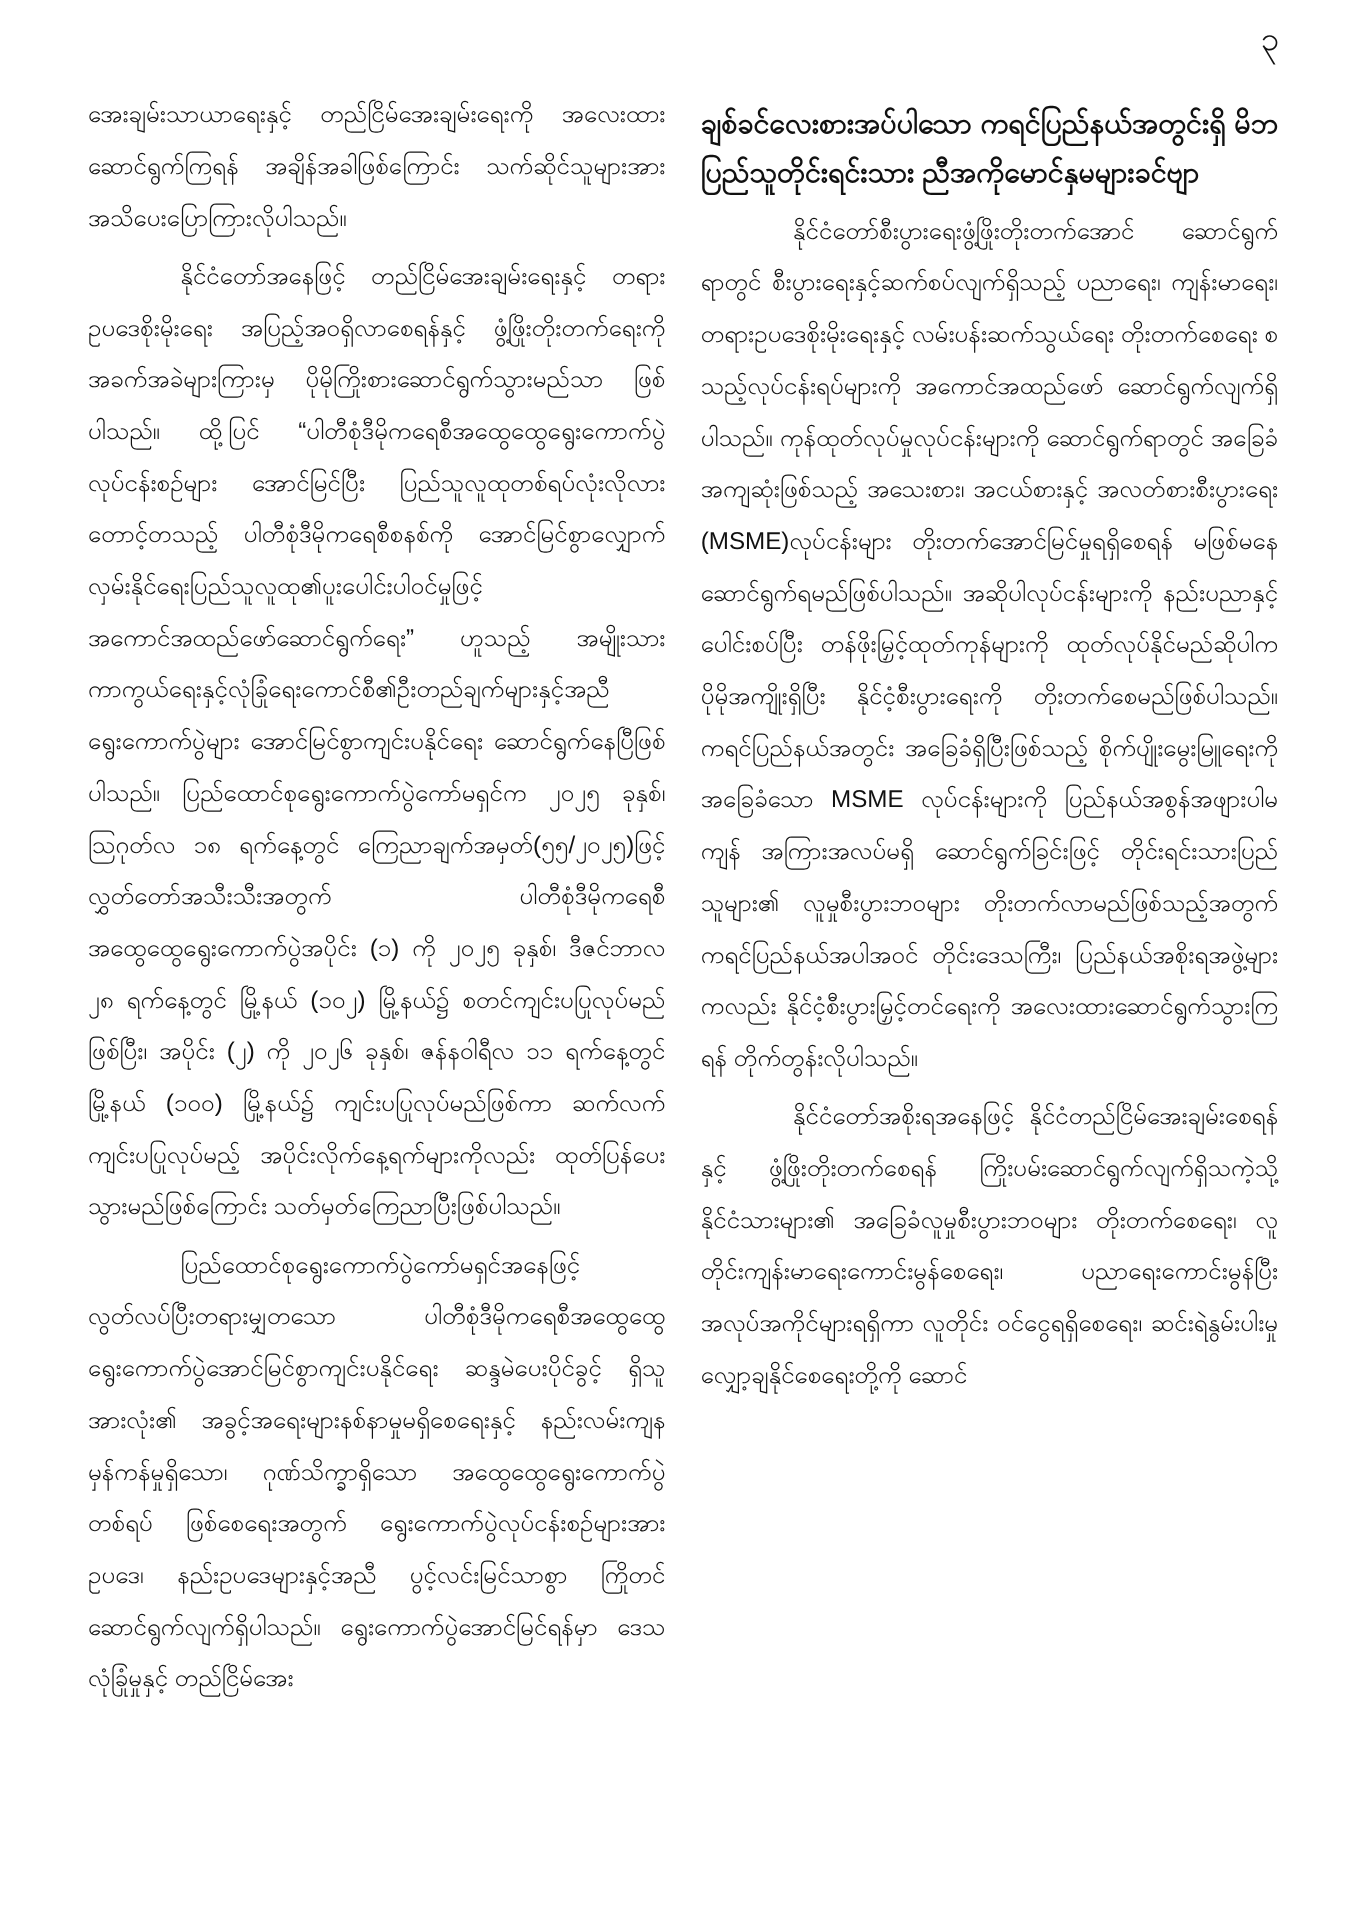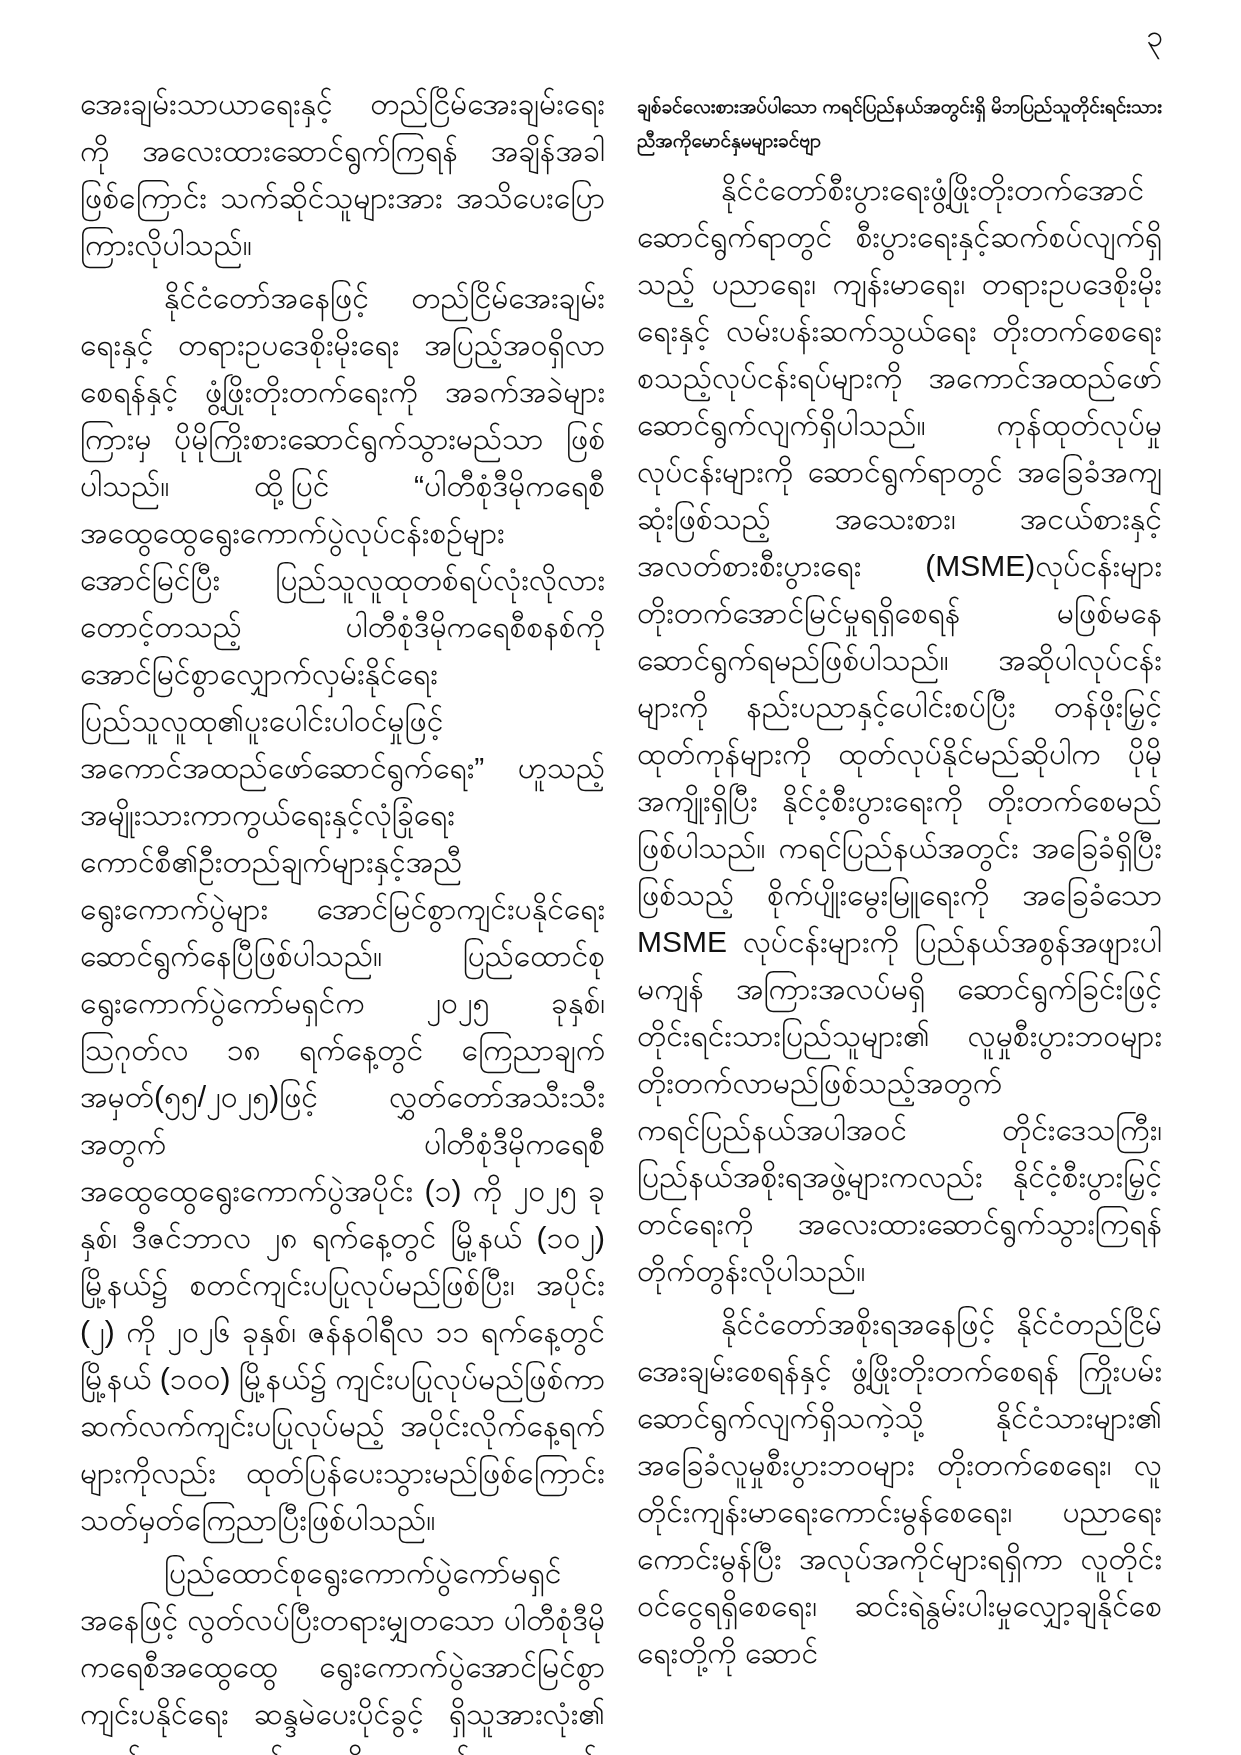--- a/index.html
+++ b/index.html
@@ -32,33 +32,33 @@
     left: 80px;
     width: 1082px;
     display: flex;
     gap: 32px;
   }
   .column {
     width: 525px;
     box-sizing: border-box;
   }
   .para {
-    font-size: 30px;
+    font-size: 22px;
     line-height: 47px;
     text-align: justify;
     margin: 0 0 6px 0;
     word-break: normal;
     overflow-wrap: break-word;
   }
   .para.indent {
     text-indent: 84px;
   }
   .section-heading {
-    font-size: 19px;
-    line-height: 34px;
+    font-size: 26px;
+    line-height: 44px;
     font-weight: bold;
     text-align: justify;
     margin: 10px 0 8px 0;
   }
 </style>
 </head>
 <body>
 
 <div class="page">
 

